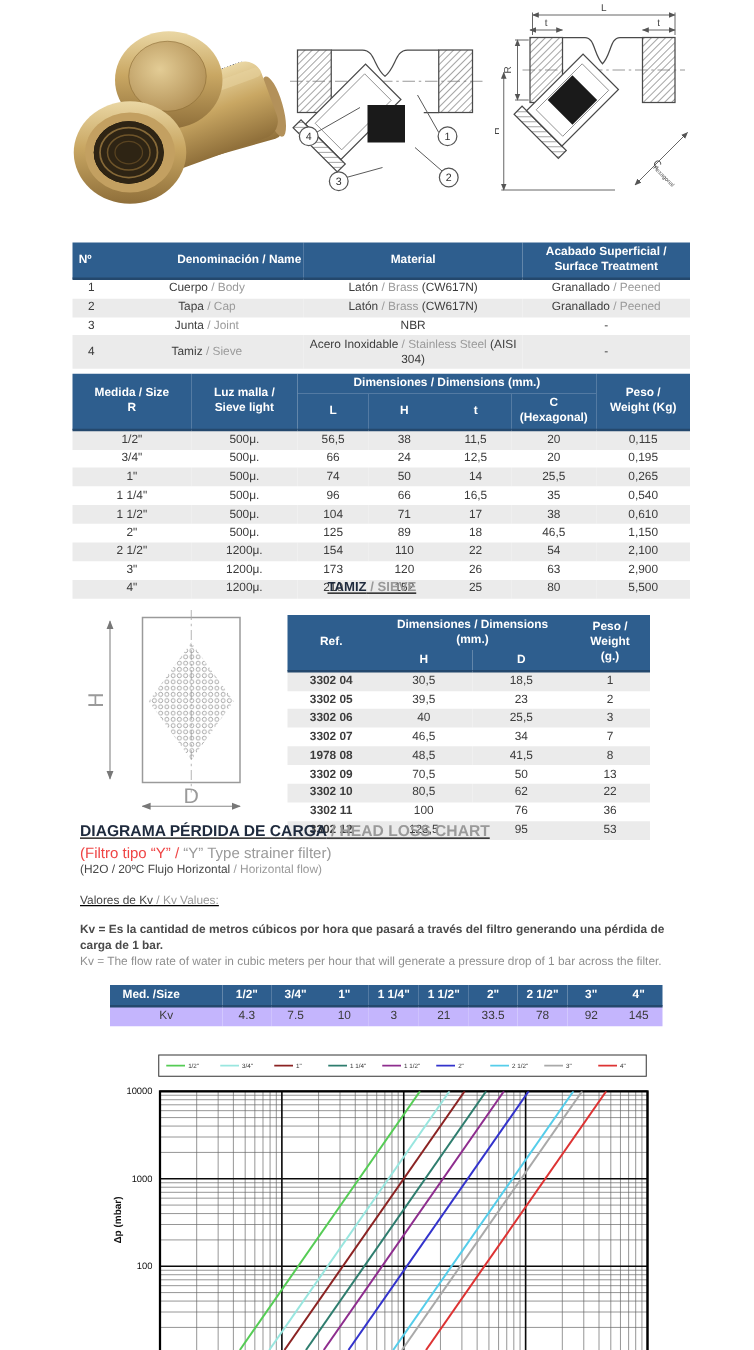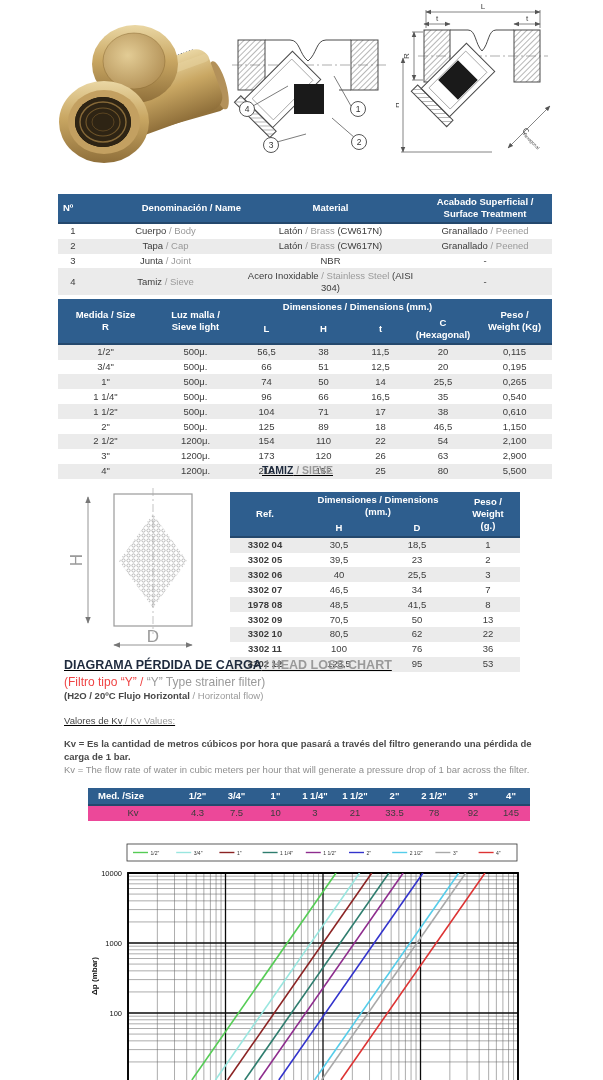--- a/index.html
+++ b/index.html
@@ -18,30 +18,30 @@
   #materials-table th:nth-child(1){text-align:left;padding-left:5px}
   #materials-table th:nth-child(2){text-align:right;padding-left:8px}
   #materials-table tbody tr:nth-child(even){background:#ebebeb}
   #dims-table{left:58px;top:299px;width:494px}
   #dims-table tbody tr:nth-child(odd){background:#ebebeb}
   #sieve-table{left:230px;top:492px;width:290px}
   #sieve-table tbody tr:nth-child(odd){background:#ebebeb}
   #sieve-table td:first-child{font-weight:bold}
   #kv-table{left:88px;top:788px;width:442px}
   #kv-table th:first-child{text-align:left;padding-left:10px}
-  #kv-table tbody tr{background:#ec4899}
+  #kv-table tbody tr{background:#c4b5fd}
   .u{text-decoration:underline}
   .h-tamiz{left:262px;top:464px;font-size:10.5px;font-weight:bold}
   .h-navy{color:#1e2a3d}
   .h-loss{left:64px;top:658px;font-size:12.5px;font-weight:bold}
   .h-loss .en{font-weight:bold}
   .sub1{left:64px;top:675px;font-size:12px}
   .sub1 .esg{color:#ef4444}
   .sub2{left:64px;top:690px;font-size:9.5px}
-  .sub2 .esb{font-weight:bold;color:#474747}
+  .sub2 .esb{font-weight:normal;color:#474747}
   .kvlab{left:64px;top:715px;font-size:9.5px}
   .kvlab .esb{color:#474747}
   .def-es{left:64px;top:737px;width:488px;font-size:9.5px;font-weight:bold;color:#4a4a4a;line-height:1.4}
   .def-en{left:64px;top:764px;width:492px;font-size:9.5px;color:#8f8f8f;line-height:1.35}
 </style>
 </head>
 <body>
 
 <svg class="abs" style="left:42px;top:12px" width="195" height="152" viewBox="0 0 195 152">
   <defs>
@@ -234,21 +234,21 @@
         <td>56,5</td>
         <td>38</td>
         <td>11,5</td>
         <td>20</td>
         <td>0,115</td>
       </tr>
       <tr>
         <td>3/4"</td>
         <td>500μ.</td>
         <td>66</td>
-        <td>51</td>
+        <td>24</td>
         <td>12,5</td>
         <td>20</td>
         <td>0,195</td>
       </tr>
       <tr>
         <td>1"</td>
         <td>500μ.</td>
         <td>74</td>
         <td>50</td>
         <td>14</td>

